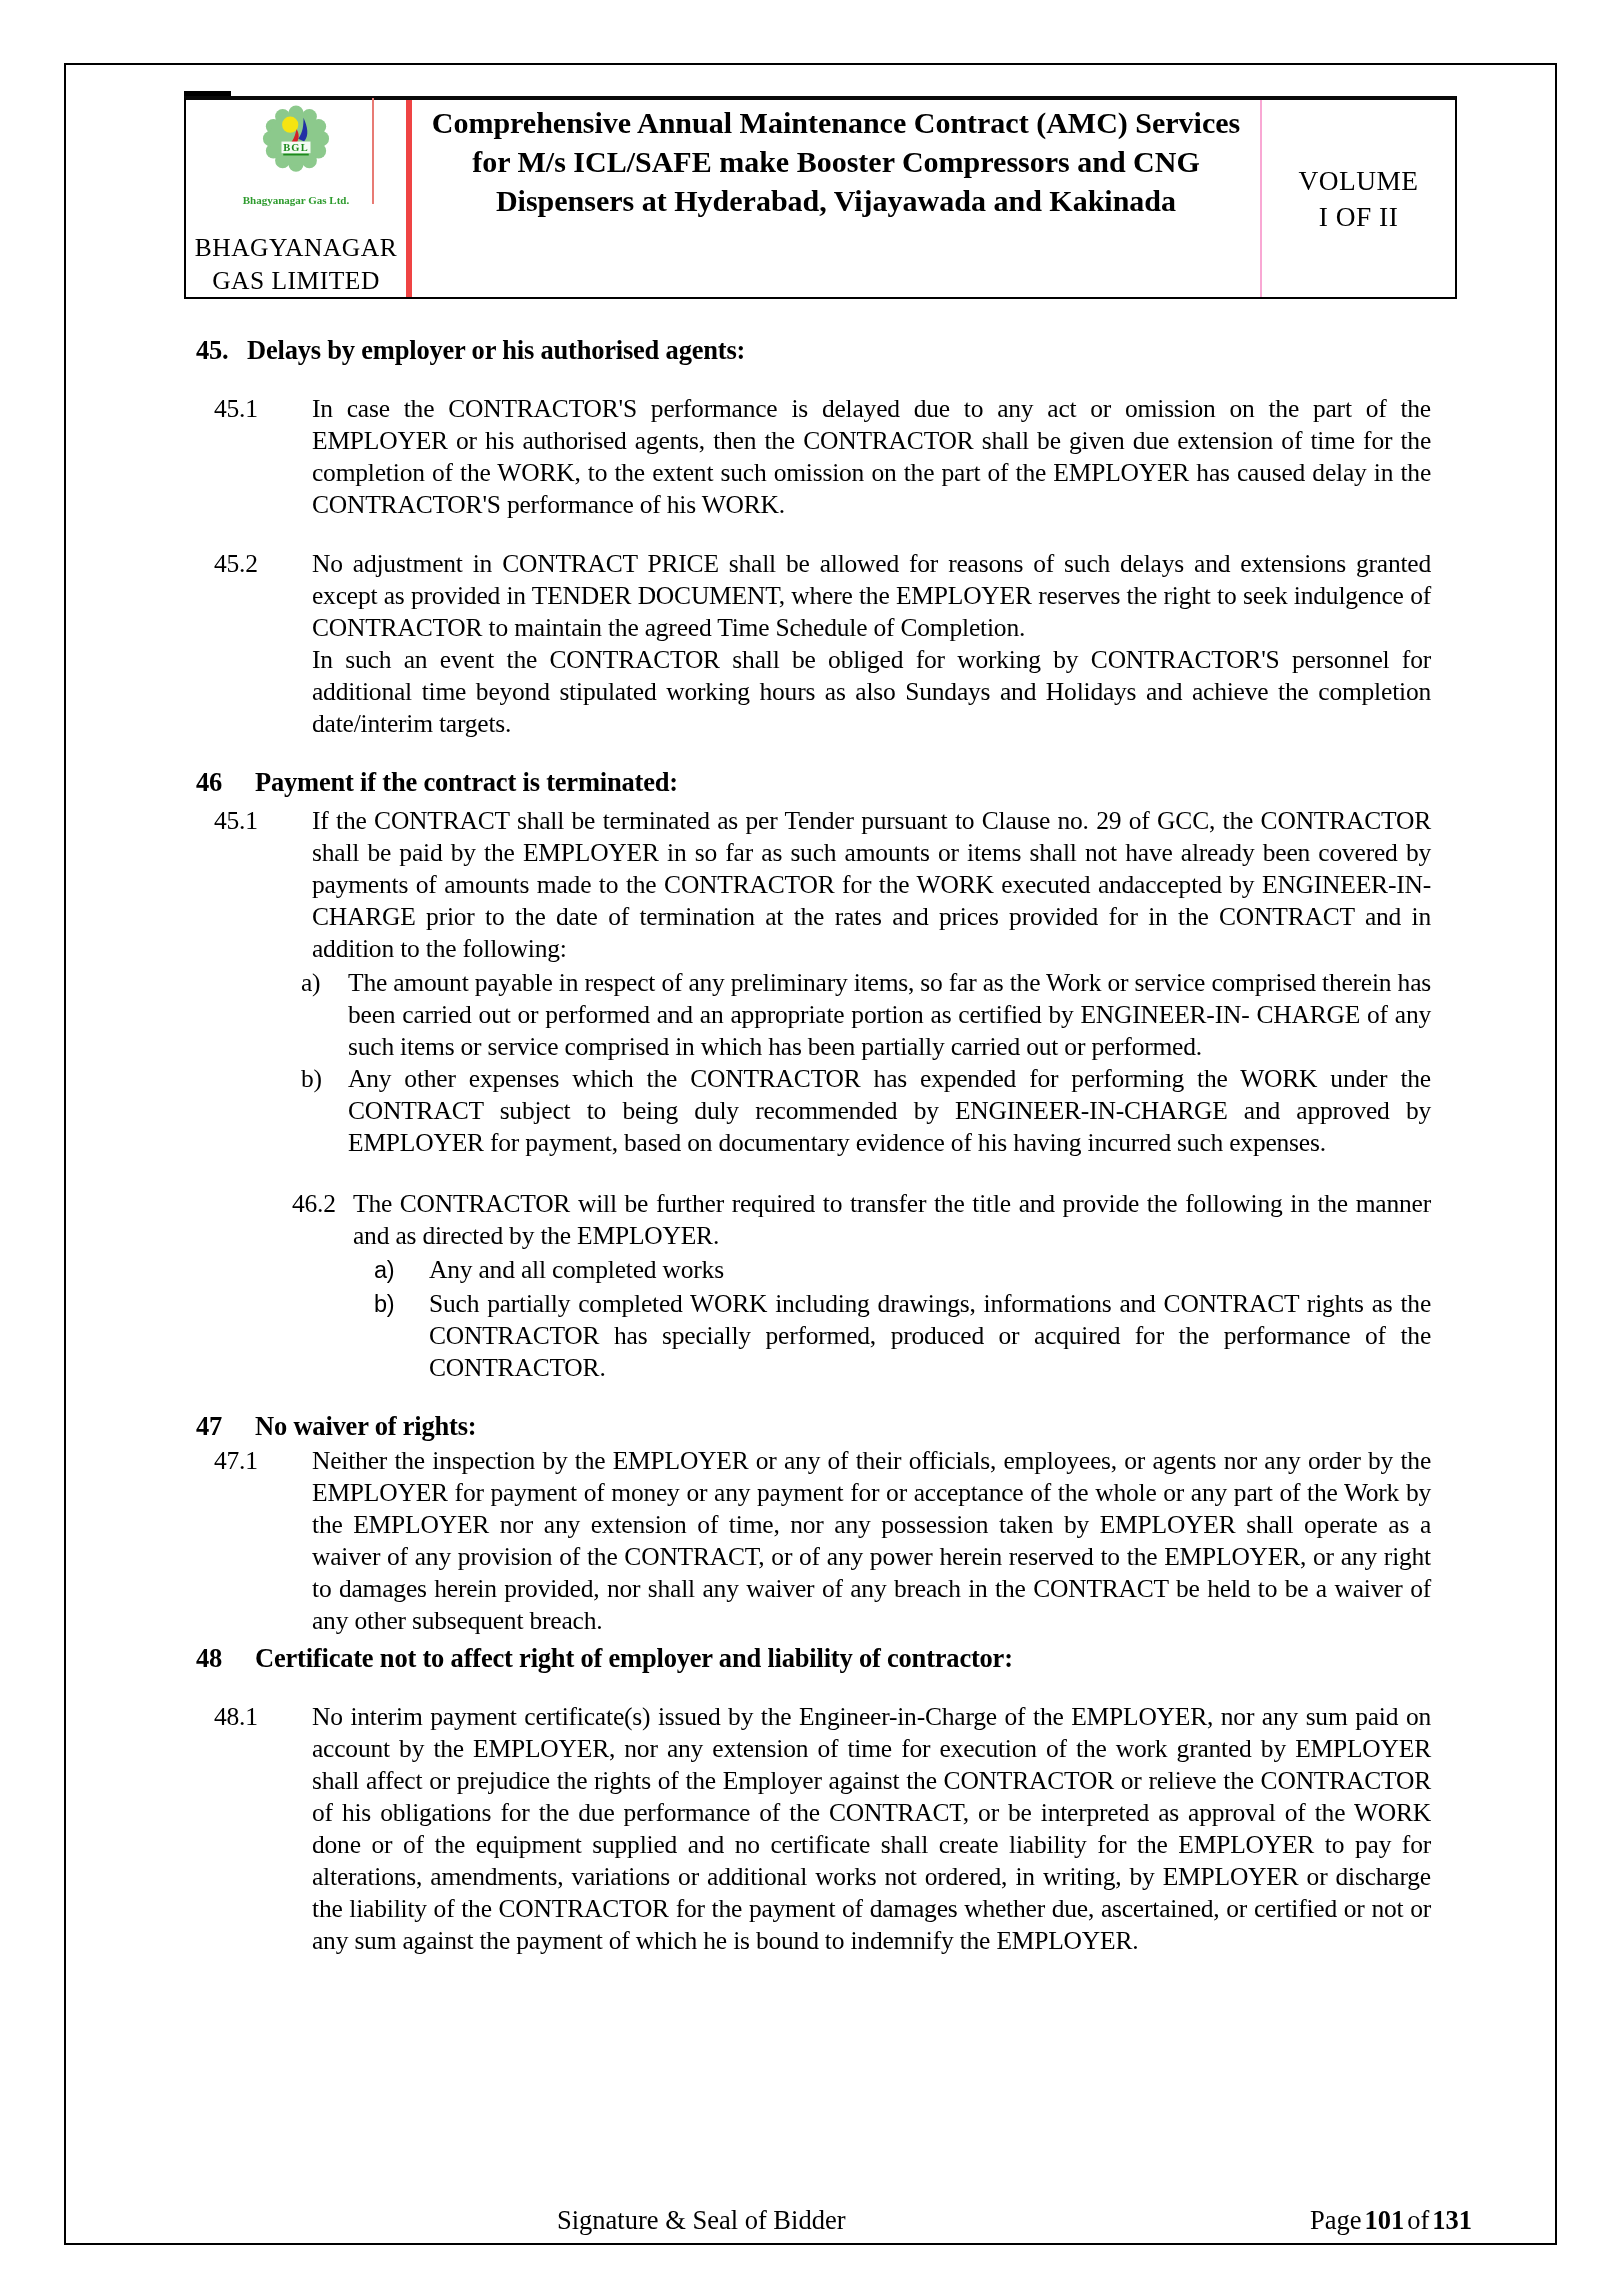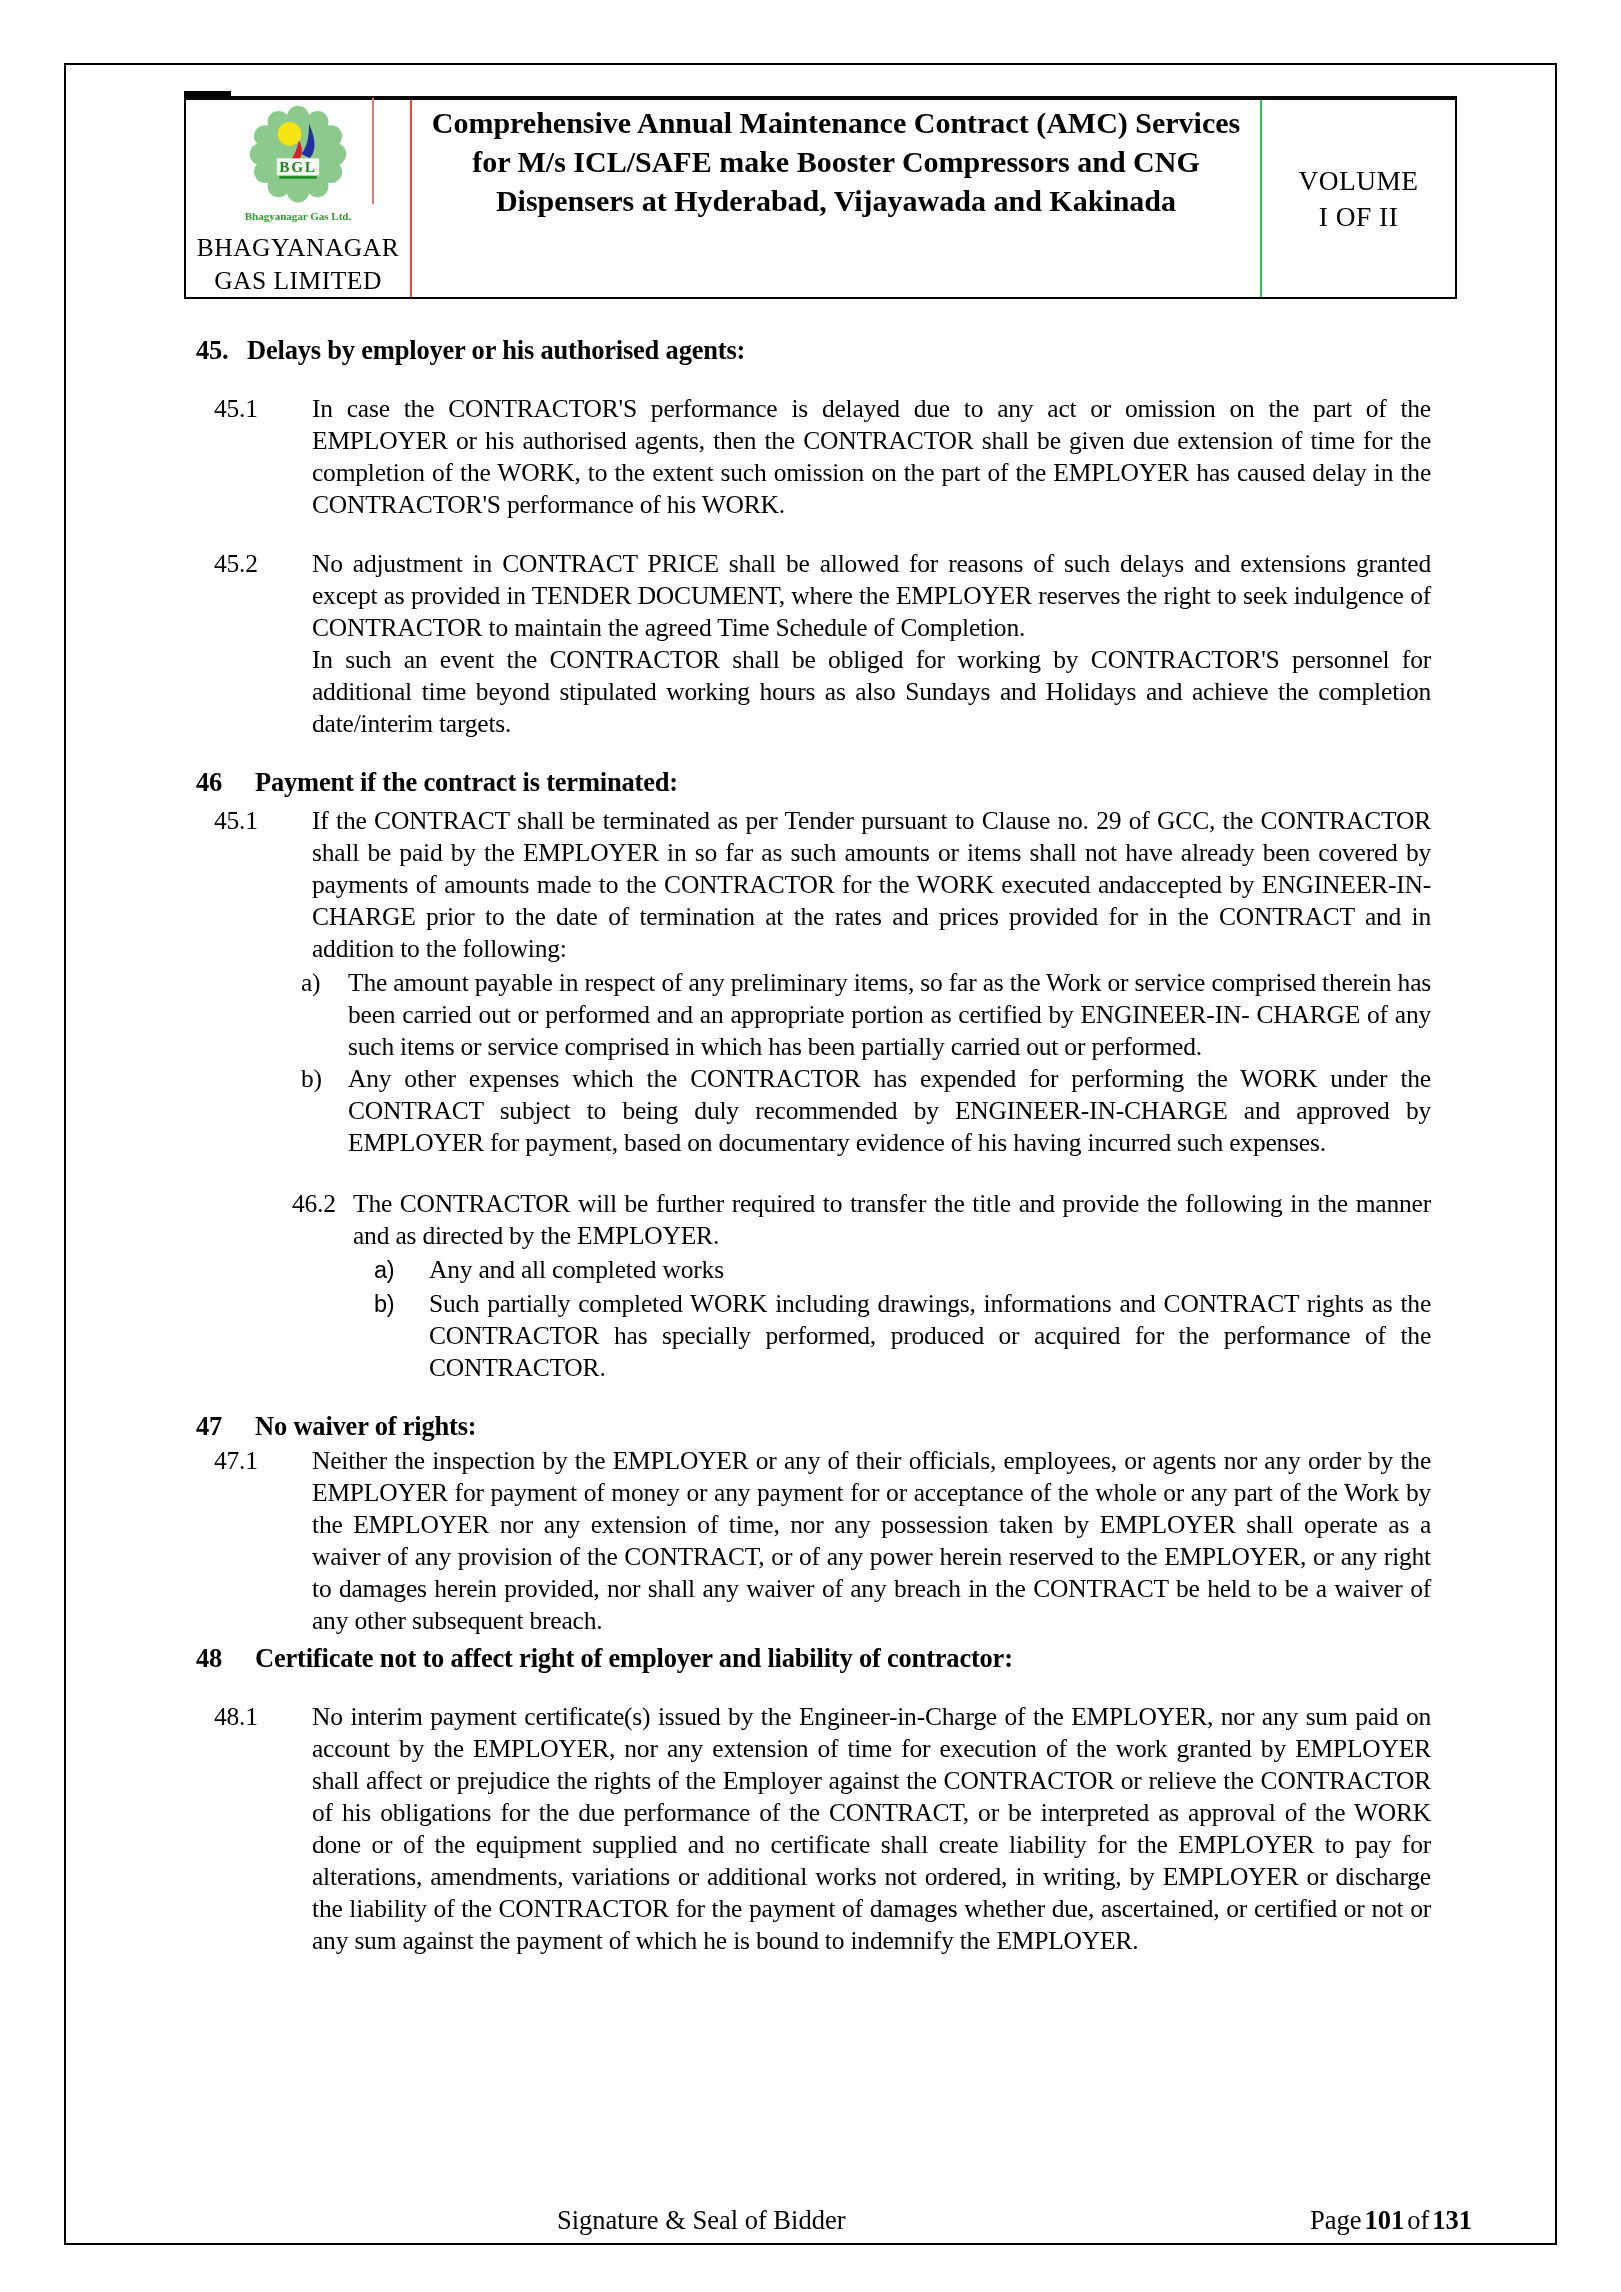--- a/index.html
+++ b/index.html
@@ -5,23 +5,23 @@
   html,body{margin:0;padding:0;background:#fff;}
   .page{position:relative;width:1621px;height:2293px;background:#fff;color:#000;
         font-family:"Liberation Serif",serif;overflow:hidden;}
   .page-border{position:absolute;left:64px;top:63px;width:1493px;height:2182px;
         border:2px solid #000;box-sizing:border-box;}
   
   .header-table{position:absolute;left:184px;top:96px;width:1273px;height:203px;
         border:2px solid #000;border-top:4.9px solid #0a0a0a;display:flex;
         box-sizing:border-box;background:#fff;}
   .cell{box-sizing:border-box;height:100%;}
-  .logo-cell{width:226px;border-right:2px solid #ef4444;display:flex;flex-direction:column;
-        align-items:center;padding-top:4.9px;}
-  .title-cell{width:850px;border-right:2px solid #22c55e;text-align:center;padding:2.9px 13.7px;}
+  .logo-cell{width:226px;border-right:6px solid #ef4444;display:flex;flex-direction:column;
+        align-items:center;padding-top:4.9px;gap:16px;}
+  .title-cell{width:850px;border-right:2px solid #f9a8d4;text-align:center;padding:2.9px 13.7px;}
   .volume-cell{flex:1;display:flex;flex-direction:column;justify-content:center;
         align-items:center;font-size:27.4px;line-height:36px;letter-spacing:0.5px;}
   .doc-title{font-weight:bold;font-size:30px;line-height:39px;}
   .bid-no{font-weight:bold;font-size:29px;line-height:40px;}
   .tagline{color:#2e9b2e;font-size:11px;font-weight:bold;line-height:19.6px;}
   .company{font-size:25.5px;line-height:33px;text-align:center;margin-top:4.9px;letter-spacing:0.5px;width:211px;}
   .red-artifact{position:absolute;left:372px;top:98px;width:2px;height:106px;background:#e87b74;}
   .notch{position:absolute;left:184px;top:91px;width:47px;height:5.9px;background:#000;}
   
   .content{position:absolute;left:0;top:299px;width:1621px;font-size:25.5px;line-height:32px;

